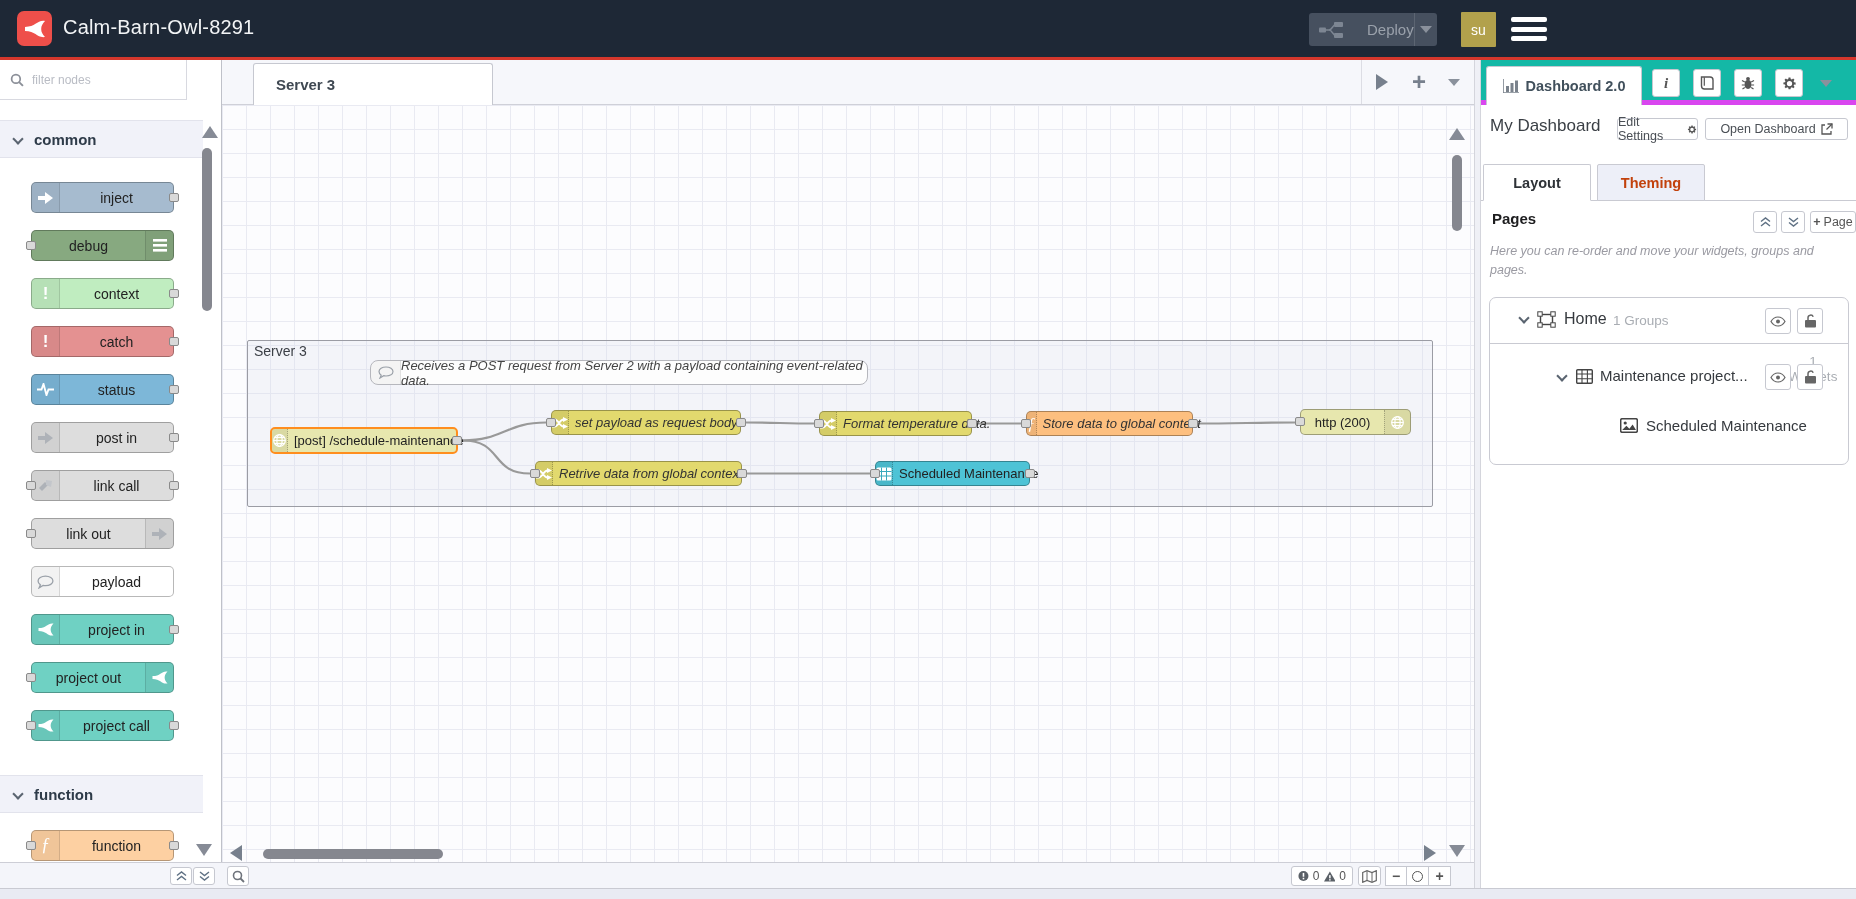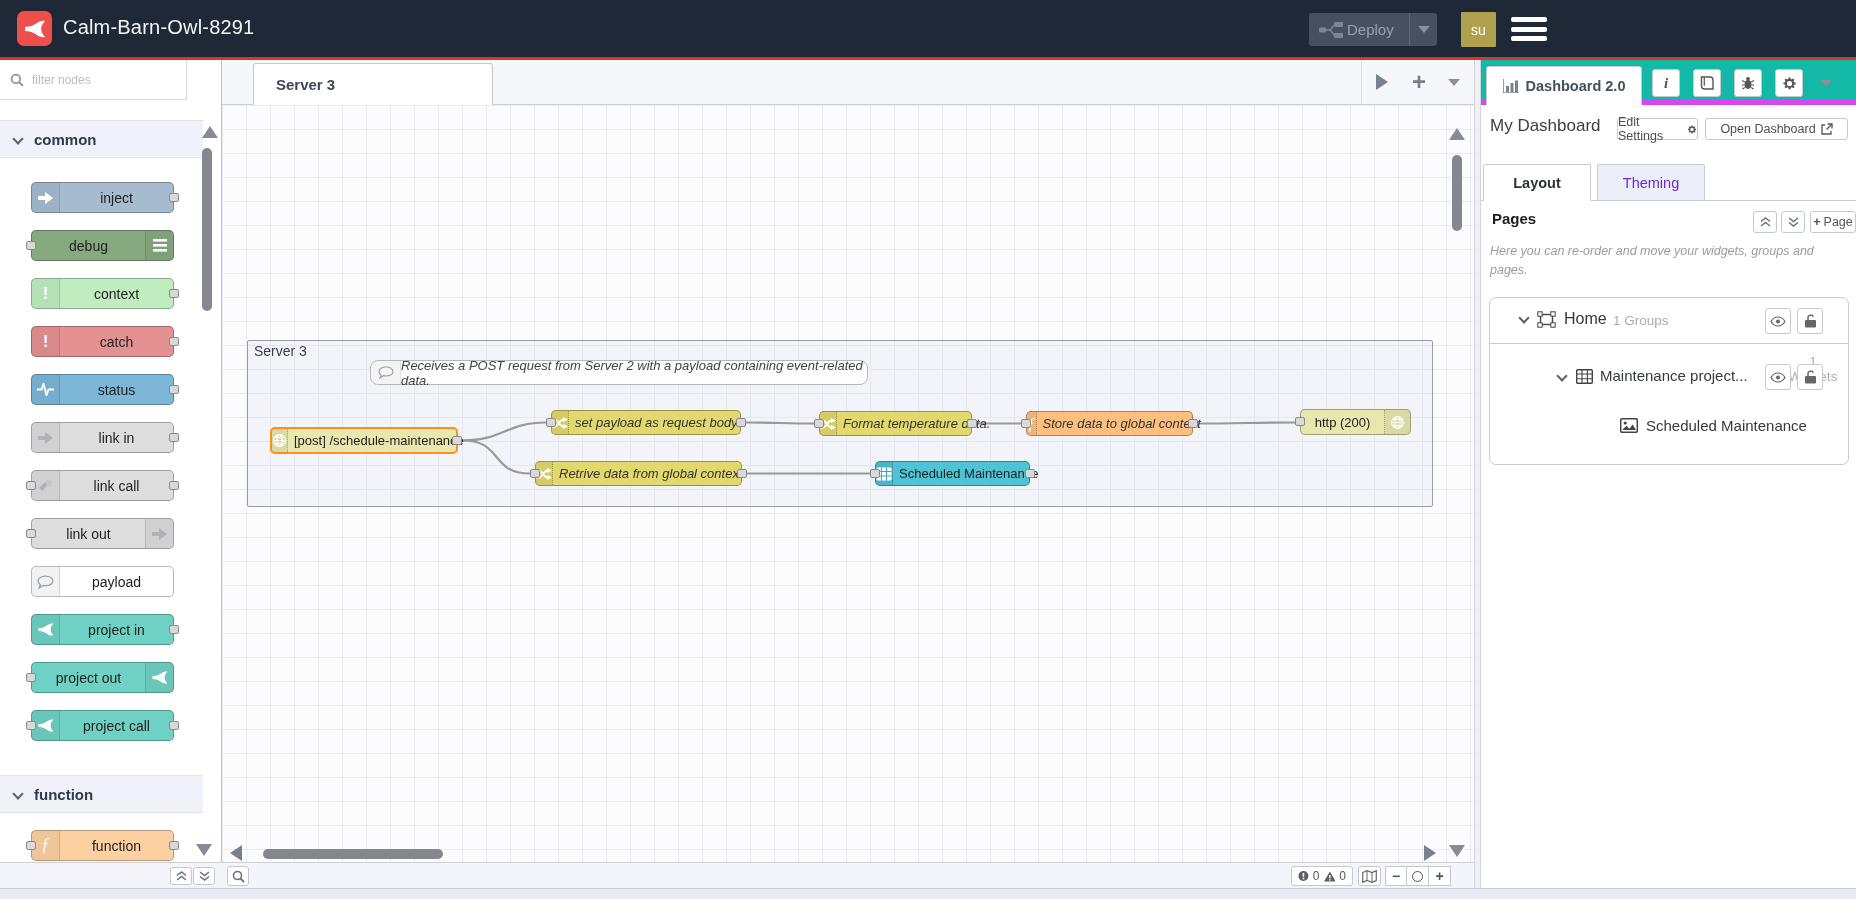--- a/index.html
+++ b/index.html
@@ -5,21 +5,21 @@
   * { margin:0; padding:0; box-sizing:border-box; }
   html,body { width:1856px; height:899px; overflow:hidden; }
   body { font-family:"Liberation Sans","DejaVu Sans",sans-serif; background:#fff; }
   .app { position:relative; width:1856px; height:899px; overflow:hidden; background:#fff; }
 
   
   .hdr { position:absolute; left:0; top:0; width:1856px; height:57px; background:var(--header-bg); }
   .hdr-logo { position:absolute; left:17px; top:11px; width:35px; height:35px; border-radius:7px; background:var(--logo-red); display:flex; align-items:center; justify-content:center; }
   .hdr-title { position:absolute; left:63px; top:16px; font-size:20px; color:#f2f4f6; letter-spacing:.2px; }
   .deploy { position:absolute; right:419px; top:13px; width:128px; height:33px; background:var(--deploy-bg); border-radius:3px; display:flex; align-items:center; color:var(--deploy-text); }
-  .deploy .dlabel { font-size:15px; margin-left:4px; }
+  .deploy .dlabel { font-size:15px; margin-left:24px; }
   .deploy .dicon { margin-left:10px; display:flex; }
   .deploy .dcaret { margin-left:auto; width:28px; height:100%; border-left:1px solid rgba(255,255,255,.12); display:flex; align-items:center; justify-content:center; }
   .avatar { position:absolute; right:360px; top:12px; width:35px; height:35px; border-radius:1px; background:var(--avatar-bg); color:#fff; font-size:14px; display:flex; align-items:center; justify-content:center; }
   .burger { position:absolute; right:309px; top:17px; width:36px; height:24px; display:flex; flex-direction:column; justify-content:space-between; cursor:pointer; }
   .burger span { display:block; height:5px; border-radius:2px; background:#fff; }
   .redline { position:absolute; left:0; top:57px; width:1856px; height:3px; background:var(--accent-red); }
 
   
   .tri { width:0; height:0; position:absolute; }
   .tri.r { border-top:8px solid transparent; border-bottom:8px solid transparent; border-left:12px solid #77808d; }
@@ -84,21 +84,21 @@
   .vsep { position:absolute; left:1474px; top:60px; width:7px; height:828px; background:#eff0f6; border-left:1px solid #d4d5dc; border-right:1px solid #d4d5dc; }
   .sidebar { position:absolute; left:1481px; top:60px; width:375px; height:828px; background:#fff; }
   .sbtabs { position:absolute; left:0; top:0; width:375px; height:45px; background:#14b8a6; border-bottom:5px solid #d946ef; }
   .sbtab { position:absolute; left:5px; top:6px; width:156px; height:39px; background:#fff; border:1px solid #c6c8d0; border-bottom:none; border-radius:3px 3px 0 0; z-index:2; display:flex; align-items:center; gap:7px; justify-content:center; font-size:14.5px; font-weight:bold; color:#41505c; }
   .sbtabs .btnbox { position:absolute; top:9px; width:28px; height:28px; font-size:15px; }
   .dashrow-label { position:absolute; left:9px; top:56px; font-size:17px; color:#3a3f45; }
   .smallbtn { position:absolute; top:58px; height:22px; background:#fff; border:1px solid #c6c8d0; border-radius:3px; font-size:12.5px; color:#4a4f55; display:flex; align-items:center; justify-content:center; gap:5px; }
   .stabline { position:absolute; left:0; top:140px; width:375px; border-top:1px solid #c9cad2; }
   .stab { position:absolute; top:104px; height:37px; width:108px; border:1px solid #c9cad2; display:flex; align-items:center; justify-content:center; font-size:14.5px; z-index:2; }
   .stab.active { left:2px; background:#fff; border-bottom:1px solid #fff; font-weight:bold; color:#2e3237; border-radius:2px 2px 0 0; }
-  .stab.idle { left:116px; background:#edeff8; color:#6d28d9; border-radius:2px 2px 0 0; }
+  .stab.idle { left:116px; background:#edeff8; color:#c2410c; border-radius:2px 2px 0 0;font-weight:bold; }
   .pages-h { position:absolute; left:11px; top:150px; font-size:15px; font-weight:bold; color:#1d1d1f; }
   .pagebtn { position:absolute; top:151px; height:22px; }
   .desc { position:absolute; left:9px; top:182px; width:335px; font-size:12.5px; font-style:italic; color:#9a9aa2; line-height:1.55; }
   .treebox { position:absolute; left:8px; top:237px; width:360px; height:168px; border:1px solid #c9cad2; border-radius:7px; background:#fff; }
   .trow1 { position:absolute; left:0; top:0; width:100%; height:46px; border-bottom:1px solid #c9cad2; }
   .titem-label { font-size:16px; color:#35393e; position:absolute; }
   .tmeta { color:#a9adb3; position:absolute; }
   .tbtn { position:absolute; width:26px; height:26px; background:#fff; border:1px solid #c6c8d0; border-radius:3px; display:flex; align-items:center; justify-content:center; z-index:2; }
 
   .footer-strip { position:absolute; left:0; top:888px; width:1856px; height:11px; background:#e9ebf3; border-top:1px solid #c9cad2; }
@@ -192,21 +192,21 @@
         </span>
       <span class="nlabel">status</span>
       <span class="port pr"></span>
     </div>
     <div class="pnode" style="top:362px;background:var(--node-link)">
       <span class="nicon">
           <svg class="ic" width="15" height="12" viewBox="0 0 15 12">
             <path d="M0 4h7V0l8 6-8 6V8H0z" fill="#aeb2b8"></path>
           </svg>
         </span>
-      <span class="nlabel">link in</span>
+      <span class="nlabel">post in</span>
       <span class="port pr"></span>
     </div>
     <div class="pnode" style="top:410px;background:var(--node-link)">
       <span class="nicon">
           <svg class="ic" width="15" height="13" viewBox="0 0 15 13">
             <path d="M1 9l6-6 3 3-6 6z" fill="#aeb2b8"></path>
             <path d="M8 1l6 1-1 6-5-2z" fill="#c3c6cb"></path>
           </svg>
         </span>
       <span class="nlabel">link call</span>

